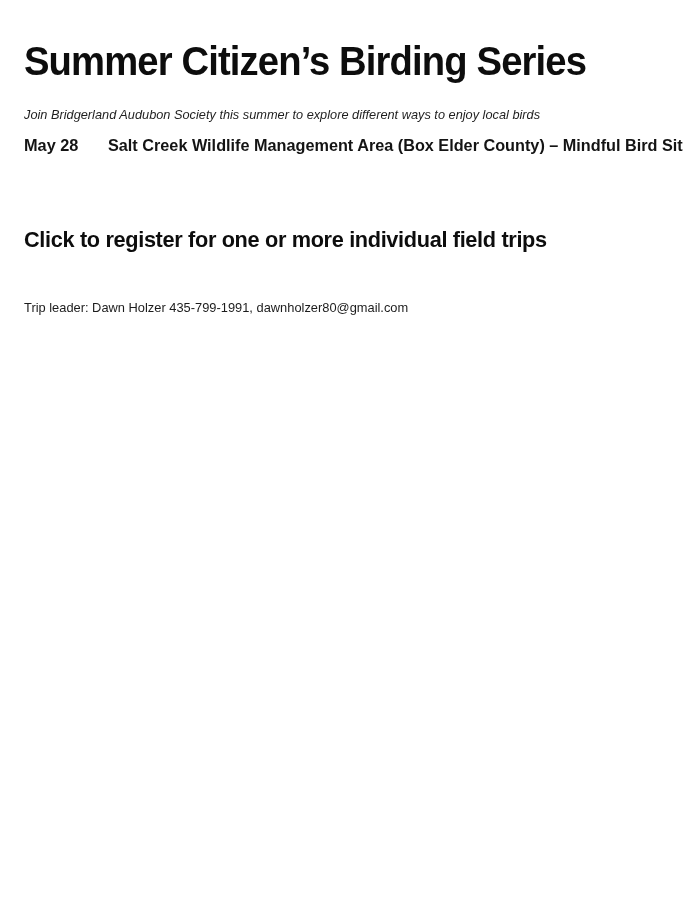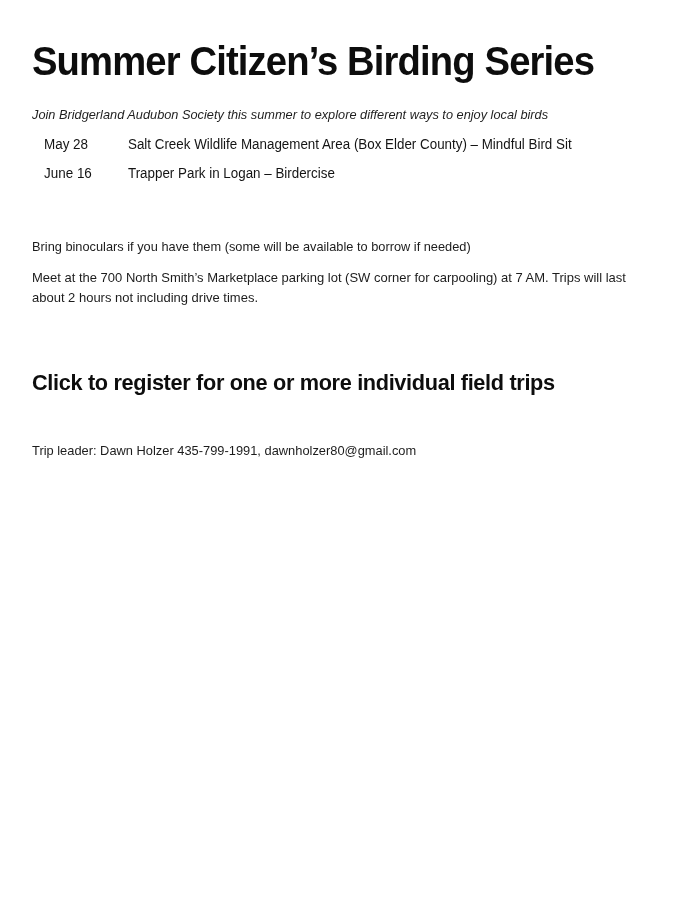--- a/index.html
+++ b/index.html
@@ -15,21 +15,21 @@
     color: #1a1a1a;
     -webkit-font-smoothing: antialiased;
   }
 
   .page {
     position: relative;
     width: 700px;
     height: 920px;
     background: #ffffff;
     box-sizing: border-box;
-    padding: 0 32px;
+    padding: 0 24px;
   }
 
   .title {
     margin: 0;
     padding-top: 38px;
     font-size: 40px;
     line-height: 46px;
     font-weight: 700;
     letter-spacing: -0.9px;
     color: #0d0d0d;
@@ -54,25 +54,24 @@
   .schedule {
     margin: 0;
     padding: 0;
     list-style: none;
     padding-top: 12px;
   }
   .schedule-row {
     display: flex;
     align-items: baseline;
     height: 29px;
-    font-size: 14px;
-    font-weight: 400;
+    font-size: 17px;
+    font-weight: 700;
     color: #141414;
     white-space: nowrap;
-    margin-left: 12px;
   }
   .schedule-row .date {
     width: 84px;
     flex: 0 0 84px;
     transform: scaleX(0.96);
     transform-origin: left center;
   }
   .schedule-row .desc {
     flex: 1 1 auto;
     transform: scaleX(0.955);
@@ -136,28 +135,20 @@
 
   <h1 class="title">Summer Citizen’s Birding Series</h1>
 
   <p class="subtitle">Join Bridgerland Audubon Society this summer to explore different ways to enjoy local birds</p>
 
   <ul class="schedule">
     <li class="schedule-row">
       <span class="date">May 28</span>
       <span class="desc">Salt Creek Wildlife Management Area (Box Elder County) – Mindful Bird Sit</span>
     </li>
-    <li class="schedule-row">
-      <span class="date">June 16</span>
-      <span class="desc">Trapper Park in Logan – Birdercise</span>
-    </li>
   </ul>
 
-  <div class="note-block">
-    <p class="note nowrap">Bring binoculars if you have them (some will be available to borrow if needed)</p>
-    <p class="note wrap">Meet at the 700 North Smith’s Marketplace parking lot (SW corner for carpooling) at 7 AM.  Trips will last about 2 hours not including drive times.</p>
-  </div>
 
   <h2 class="cta">Click to register for one or more individual field trips</h2>
 
   <p class="leader">Trip leader: Dawn Holzer 435-799-1991, dawnholzer80@gmail.com</p>
 
 </div>
 
 </body></html>

